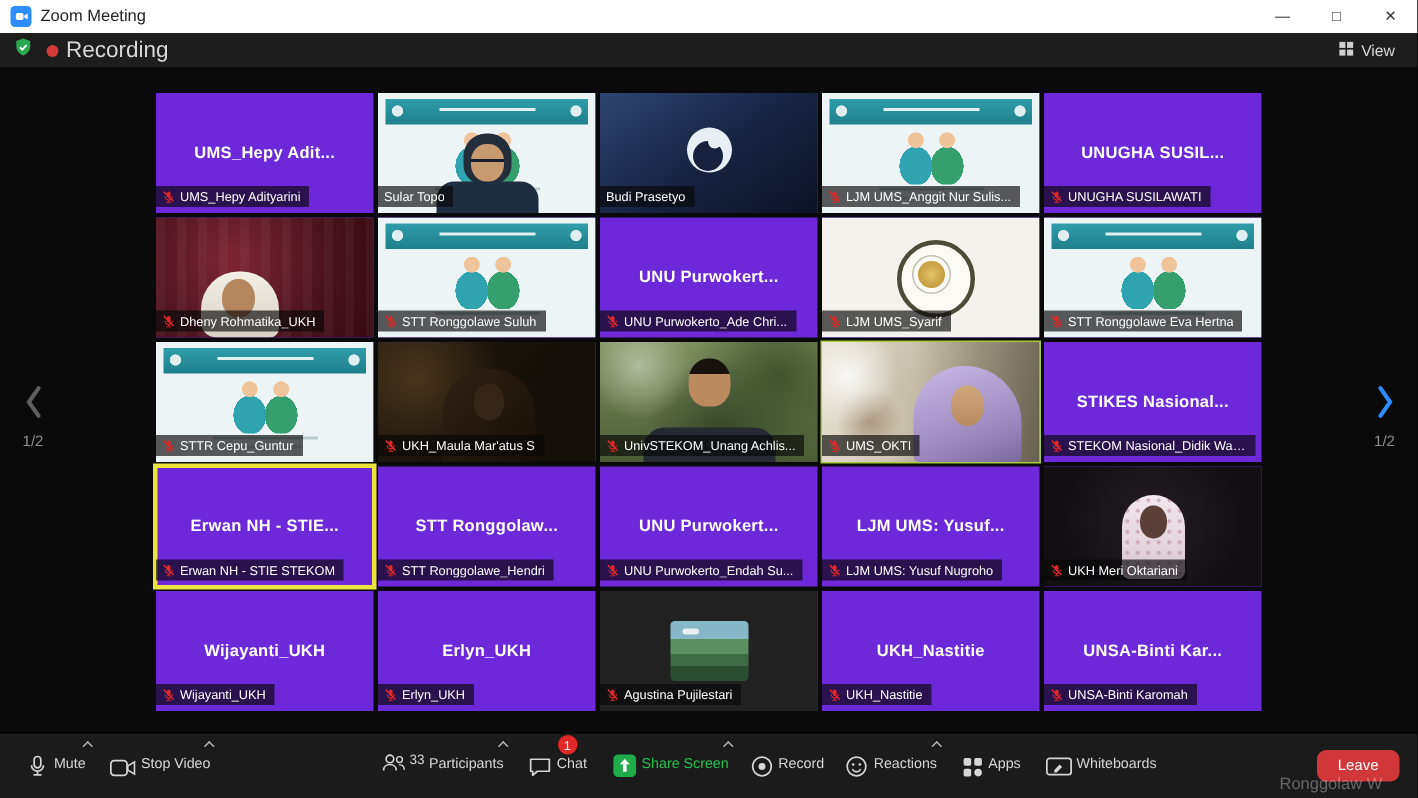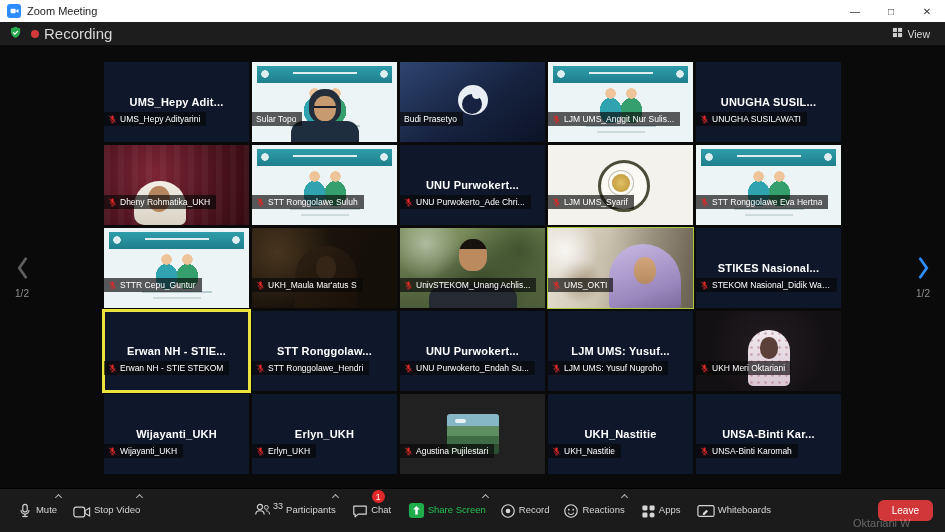--- a/index.html
+++ b/index.html
@@ -23,27 +23,27 @@
   .rec-group { display:flex; align-items:center; gap:5px; margin-left:9px; }
   .rec-dot { width:8px; height:8px; border-radius:50%; background:#d33a3a; }
   .rec-label { font-size:15px; color:#d8d8d8; }
   .view-btn { margin-left:auto; display:flex; align-items:center; gap:4px;
               font-size:10.5px; color:#d8d8d8; padding:2px 6px; border-radius:3px; }
 
   
   .gallery { position:absolute; top:45px; left:0; right:0; bottom:44px; background:#0a0a0a; overflow:hidden; }
   .grid { display:grid; grid-template-columns:repeat(5,145px); grid-auto-rows:80px; gap:3px;
           justify-content:center; padding-top:17px; }
-  .tile { position:relative; width:145px; height:80px; background:#0f172a; overflow:hidden; }
+  .tile { position:relative; width:145px; height:80px; background:#6d28d9; overflow:hidden; }
   .tile.hl-yellow { outline:3px solid #ece33c; outline-offset:-1px; z-index:3; overflow:visible; }
   .tile.hl-yellow .scene, .tile.hl-yellow .center-name { overflow:hidden; }
   .tile.hl-green  { outline:2px solid #a8c93a; outline-offset:-1px; z-index:2; }
   .center-name { position:absolute; inset:0; display:flex; align-items:center; justify-content:center;
                  color:#fff; font-size:11px; font-weight:700; letter-spacing:.2px; text-align:center; }
-  .nametag { position:absolute; left:0; bottom:16px; display:flex; align-items:center; gap:3px;
+  .nametag { position:absolute; left:0; bottom:4px; display:flex; align-items:center; gap:3px;
              background:rgba(8,8,8,.66); padding:2px 6px 2px 4px; max-width:97%; z-index:4;text-align:center; }
   .nametag span { color:#fff; font-size:8.5px; white-space:nowrap; overflow:hidden; text-overflow:ellipsis; }
   .mic { width:9px; height:9px; flex:0 0 auto; }
 
   .scene { position:absolute; inset:0; }
 
   
   .scene-slide { background:
       linear-gradient(rgba(255,255,255,.85),rgba(255,255,255,.85)) no-repeat center 10px / 64px 2px,
       radial-gradient(circle at 13px 12px, rgba(255,255,255,.85) 0 3.5px, transparent 4px) no-repeat,
@@ -610,15 +610,15 @@
         </span>
         <span class="lbl">Whiteboards</span>
       </div>
     </div>
 
     <div class="tb-right">
       <button class="leave-btn">Leave</button>
     </div>
   </div>
 
-  <div class="watermark">Oktariani W</div>
+  <div class="watermark">Ronggolaw W</div>
 
 </div>
 
 </body></html>

